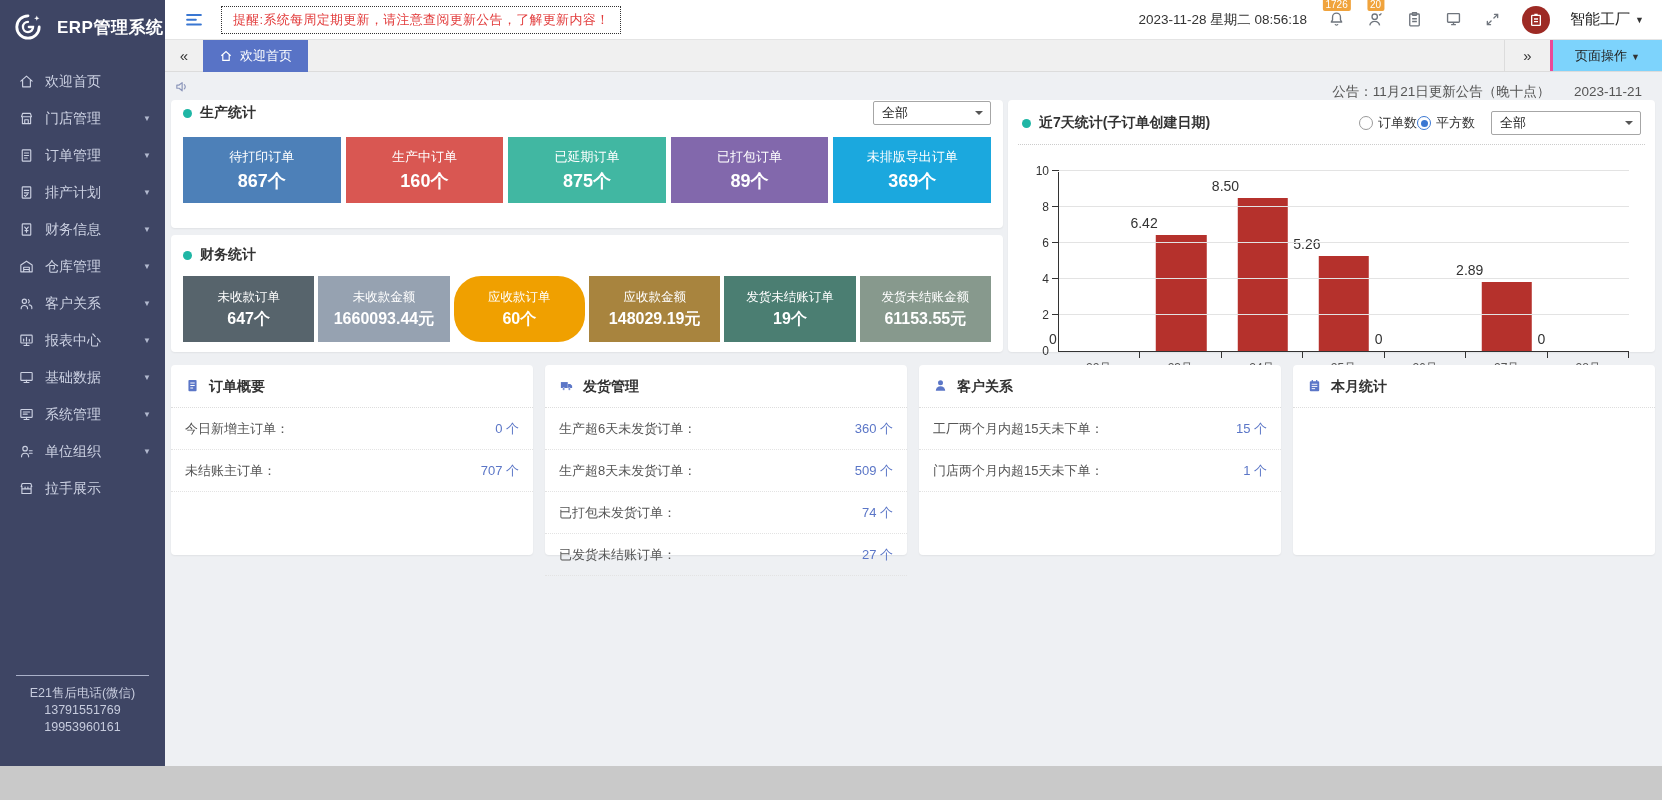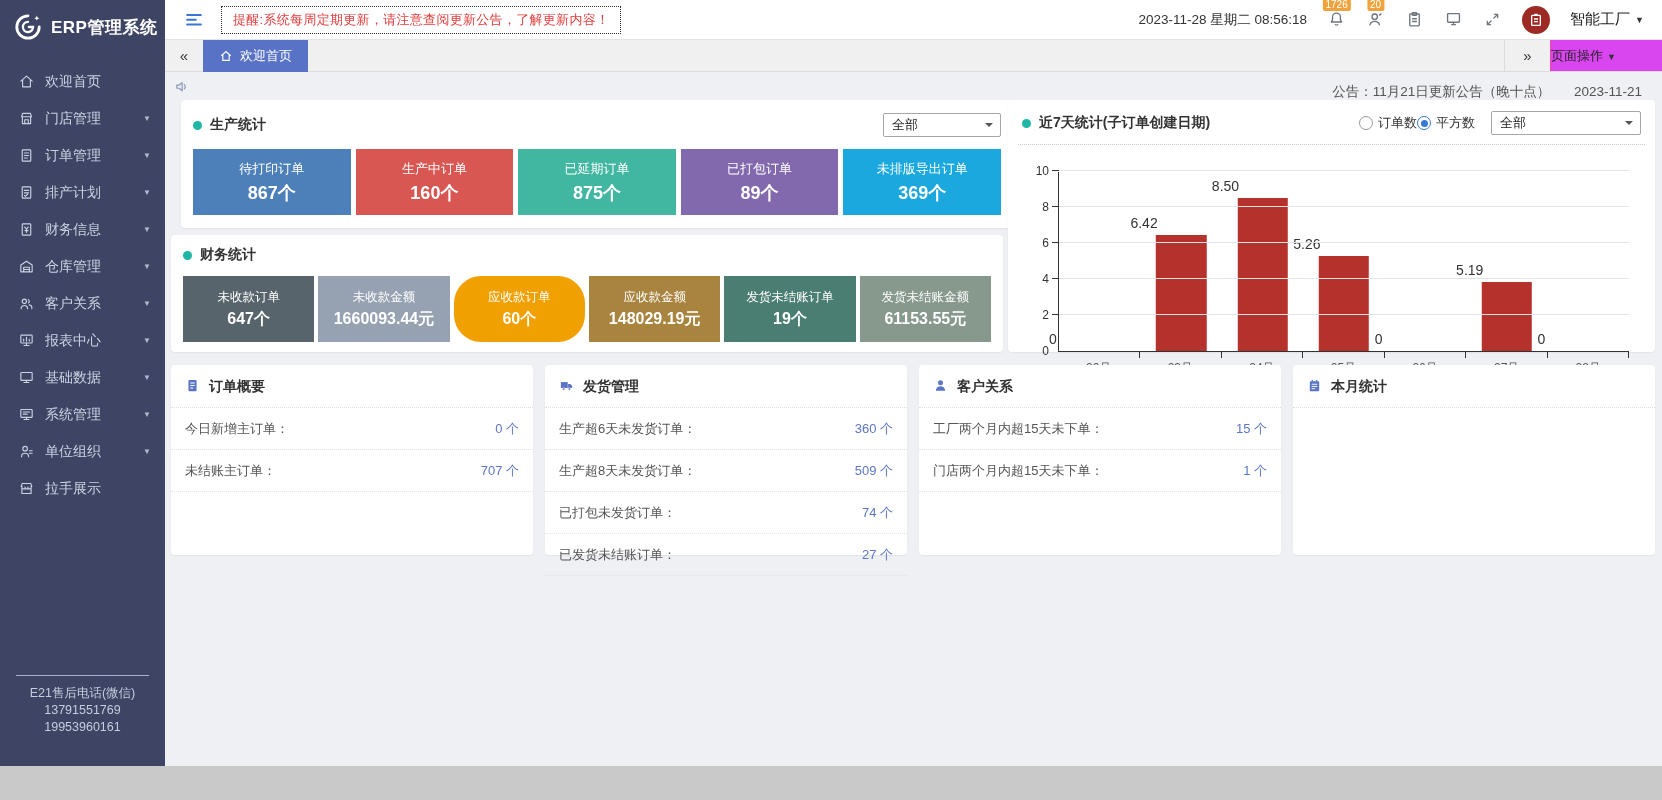--- a/index.html
+++ b/index.html
@@ -1,21 +1,21 @@
 <!DOCTYPE html>
 <html><head>
 <meta charset="utf-8">
 <style>
   *{box-sizing:border-box;margin:0;padding:0}
   html,body{width:1662px;height:800px}
   body{position:relative;background:#eef0f3;font-family:"Liberation Sans","DejaVu Sans",sans-serif;overflow:hidden}
 
   
   .sidebar{position:absolute;left:0;top:0;width:165px;height:766px;background:#3e4564;color:#ccd1e2;z-index:5}
-  .logo-row{display:flex;align-items:center;gap:7px;padding:11px 8px 12px 12px}
+  .logo-row{display:flex;align-items:center;gap:13px;padding:11px 8px 12px 12px}
   .logo-mark{width:32px;height:32px;flex:0 0 32px}
   .logo-title{color:#fff;font-weight:bold;font-size:17px;letter-spacing:.5px;white-space:nowrap}
   .menu{padding-top:8px}
   .side-item{display:flex;align-items:center;height:37px;padding:0 14px 0 17px;font-size:14px;cursor:pointer}
   .side-item .ic{display:flex;width:18px;justify-content:center}
   .side-item .lbl{flex:1;margin-left:10px;white-space:nowrap}
   .side-item .arrow{font-size:8px;color:#b2b9cf}
   .side-footer{position:absolute;bottom:30px;left:0;right:0;text-align:center;font-size:12.5px;color:#c6cbdd;line-height:17px}
   .side-footer::before{content:'';display:block;border-top:1px solid #aab1c9;margin:0 16px 9px}
 
@@ -30,31 +30,31 @@
   .avatar{width:28px;height:28px;border-radius:50%;background:#9d2a24;display:flex;align-items:center;justify-content:center;cursor:pointer}
   .username{font-size:15px;color:#222;display:flex;align-items:center;gap:5px;cursor:pointer;white-space:nowrap}
   .caret{font-size:9px;color:#333}
 
   
   .tabbar{position:absolute;left:165px;top:40px;width:1497px;height:32px;background:#f0f0f0;border-bottom:1px solid #dcdcdc;display:flex;align-items:center;z-index:4}
   .tab-collapse{width:38px;text-align:center;font-size:15px;color:#333;cursor:pointer}
   .tab-active{background:#5873c6;color:#fff;height:32px;display:flex;align-items:center;gap:7px;padding:0 16px;font-size:13px;cursor:pointer}
   .tabbar-right{margin-left:auto;display:flex;align-items:center;height:100%}
   .tab-expand{width:46px;text-align:center;border-left:1px solid #dcdcdc;font-size:15px;color:#333;line-height:31px;cursor:pointer;height:100%}
-  .page-actions{width:112px;border-left:1px solid #ec4899;font-size:13px;color:#222;cursor:pointer;background:#d946ef;line-height:31px;height:100%}
+  .page-actions{width:112px;text-align:center;border-left:3px solid #ec4899;font-size:13px;color:#222;cursor:pointer;background:#7dd3fc;line-height:31px;height:100%}
   .page-actions .caret{margin-left:4px}
 
   
   .content{position:absolute;left:165px;top:72px;width:1497px;height:694px}
   .speaker{position:absolute;left:9px;top:6px;color:#8d97bb}
   .announce{position:absolute;right:20px;top:11px;font-size:13.5px;color:#555;white-space:nowrap}
   .announce .date{margin-left:20px}
 
   .panel{position:absolute;background:#fff;border-radius:4px;box-shadow:0 1px 2px rgba(0,0,0,.06)}
-  #prod-panel{left:16px;top:28px;width:832px;height:128px;padding:13px 12px}
+  #prod-panel{left:6px;top:28px;width:832px;height:128px;padding:1px 12px}
   #fin-panel{left:6px;top:163px;width:832px;height:117px;padding:11px 12px}
   #chart-panel{left:843px;top:28px;width:647px;height:252px;padding:11px 14px}
 
   .section-head{display:flex;align-items:center;font-size:14px;font-weight:bold;color:#333}
   .dot{width:9px;height:9px;border-radius:50%;background:#1fb6a5;margin-right:8px;flex:0 0 9px}
   .fake-select{position:relative;margin-left:auto;width:118px;height:24px;border:1px solid #a6a6a6;border-radius:2px;background:#fff;font-size:13px;font-weight:normal;color:#222;line-height:22px;padding:0 20px 0 8px;cursor:pointer;white-space:nowrap}
   .fake-select::after{content:'';position:absolute;right:7px;top:9px;border:4px solid transparent;border-top-color:#555}
 
   .cards-row{display:flex;gap:5px;margin-top:12px}
   .stat-card{flex:1;height:66px;color:#fff;display:flex;flex-direction:column;align-items:center;justify-content:center;cursor:pointer;text-align:center}
@@ -408,21 +408,21 @@
           </div>
           <div class="slot">
             <div class="bar" style="height: 94.68px; background: rgb(181, 49, 44);"></div>
             <div class="vlab" style="bottom: 98.68px;">5.26</div>
           </div>
           <div class="slot">
             <div class="vlab" style="bottom: 4px;">0</div>
           </div>
           <div class="slot">
             <div class="bar" style="height: 68.94px; background: rgb(181, 49, 44);"></div>
-            <div class="vlab" style="bottom: 72.94px;">5.19</div>
+            <div class="vlab" style="bottom: 72.94px;">2.89</div>
           </div>
           <div class="slot">
             <div class="vlab" style="bottom: 4px;">0</div>
           </div>
         </div>
     <div class="ylab" style="bottom: -7px;">0</div>
         <div class="gridline" style="bottom: 36px;"></div>
         <div class="ylab" style="bottom: 29px;">2</div>
         <div class="gridline" style="bottom: 72px;"></div>
         <div class="ylab" style="bottom: 65px;">4</div>

